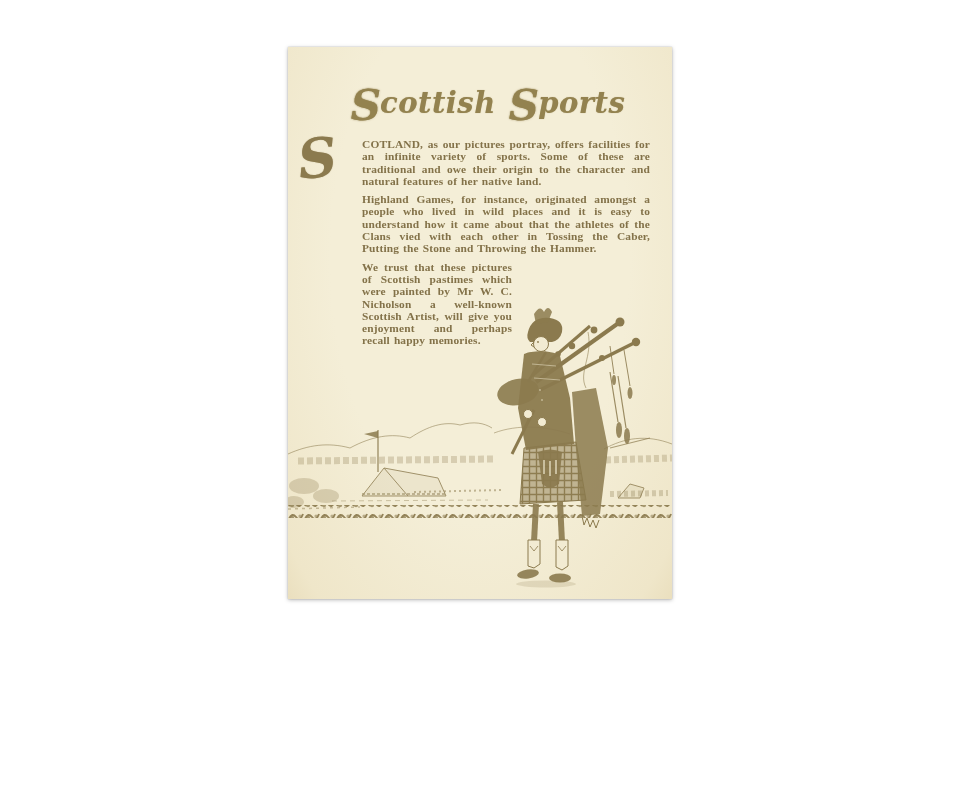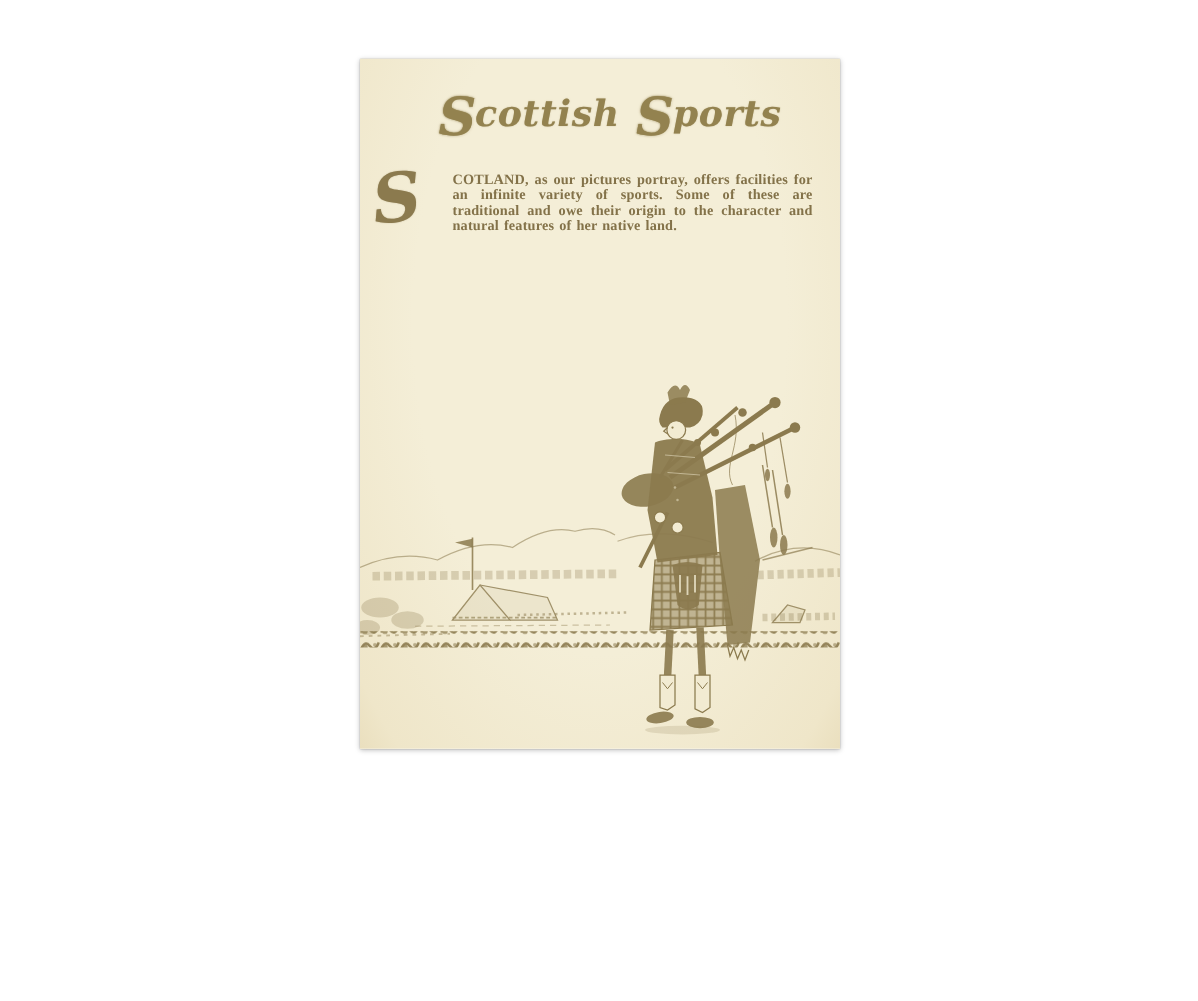--- a/index.html
+++ b/index.html
@@ -12,21 +12,21 @@
   }
   .page{
     position:absolute;
     left:288px;top:47px;
     width:384px;height:552px;
     background:radial-gradient(ellipse at 50% 38%, #f4eed7 55%, #efe6c9 92%, #eadfbe 100%);
     box-shadow:0 1px 4px rgba(0,0,0,0.28), 0 0 1px rgba(0,0,0,0.25);
   }
   .title{
     position:absolute;
-    left:0;top:22px;width:384px;
+    left:0;top:34px;width:384px;
     text-align:center;
     transform:translateX(8px);
     font-family:"DejaVu Serif", serif;
     font-style:italic;
     font-weight:bold;
     font-size:29px;
     line-height:44px;
     color:#93824f;
     letter-spacing:0.5px;
     text-shadow:0 0 1px rgba(147,130,79,0.55);
@@ -73,20 +73,22 @@
 
 <div class="canvas">
   <div class="page">
 
     <div class="title">
       <span class="t-word1"><span class="t-init">S</span><span>cottish</span></span><span class="t-word2"><span class="t-init">S</span><span>ports</span></span>
     </div>
 
     <div class="copy">
       <p class="para p1"><span class="dropcap">S</span><span>COTLAND, as our pictures portray, offers facilities for an infinite variety of sports.  Some of these are traditional and owe their origin to the character and natural features of her native land.</span></p>
+      <p class="para">Highland Games, for instance, originated amongst a people who lived in wild places and it is easy to understand how it came about that the athletes of the Clans vied with each other in Tossing the Caber, Putting the Stone and Throwing the Hammer.</p>
+      <p class="para p4">We trust that these pictures of Scottish pastimes which were painted by Mr W. C. Nicholson a well-known Scottish Artist, will give you enjoyment and perhaps recall happy memories.</p>
     </div>
 
     <svg class="art" viewBox="0 0 384 297">
       <defs>
         <pattern id="scroll" width="16" height="13" patternUnits="userSpaceOnUse">
           <path d="M1,9 Q4,2 8,7 Q12,12 15,4" stroke="#8b7a4e" fill="none" stroke-width="2"></path>
           <circle cx="4" cy="8" r="2.2" fill="#8b7a4e" opacity="0.8"></circle>
           <circle cx="12" cy="6" r="1.6" fill="#8b7a4e" opacity="0.6"></circle>
         </pattern>
         <pattern id="tartan" width="7" height="7" patternUnits="userSpaceOnUse">

